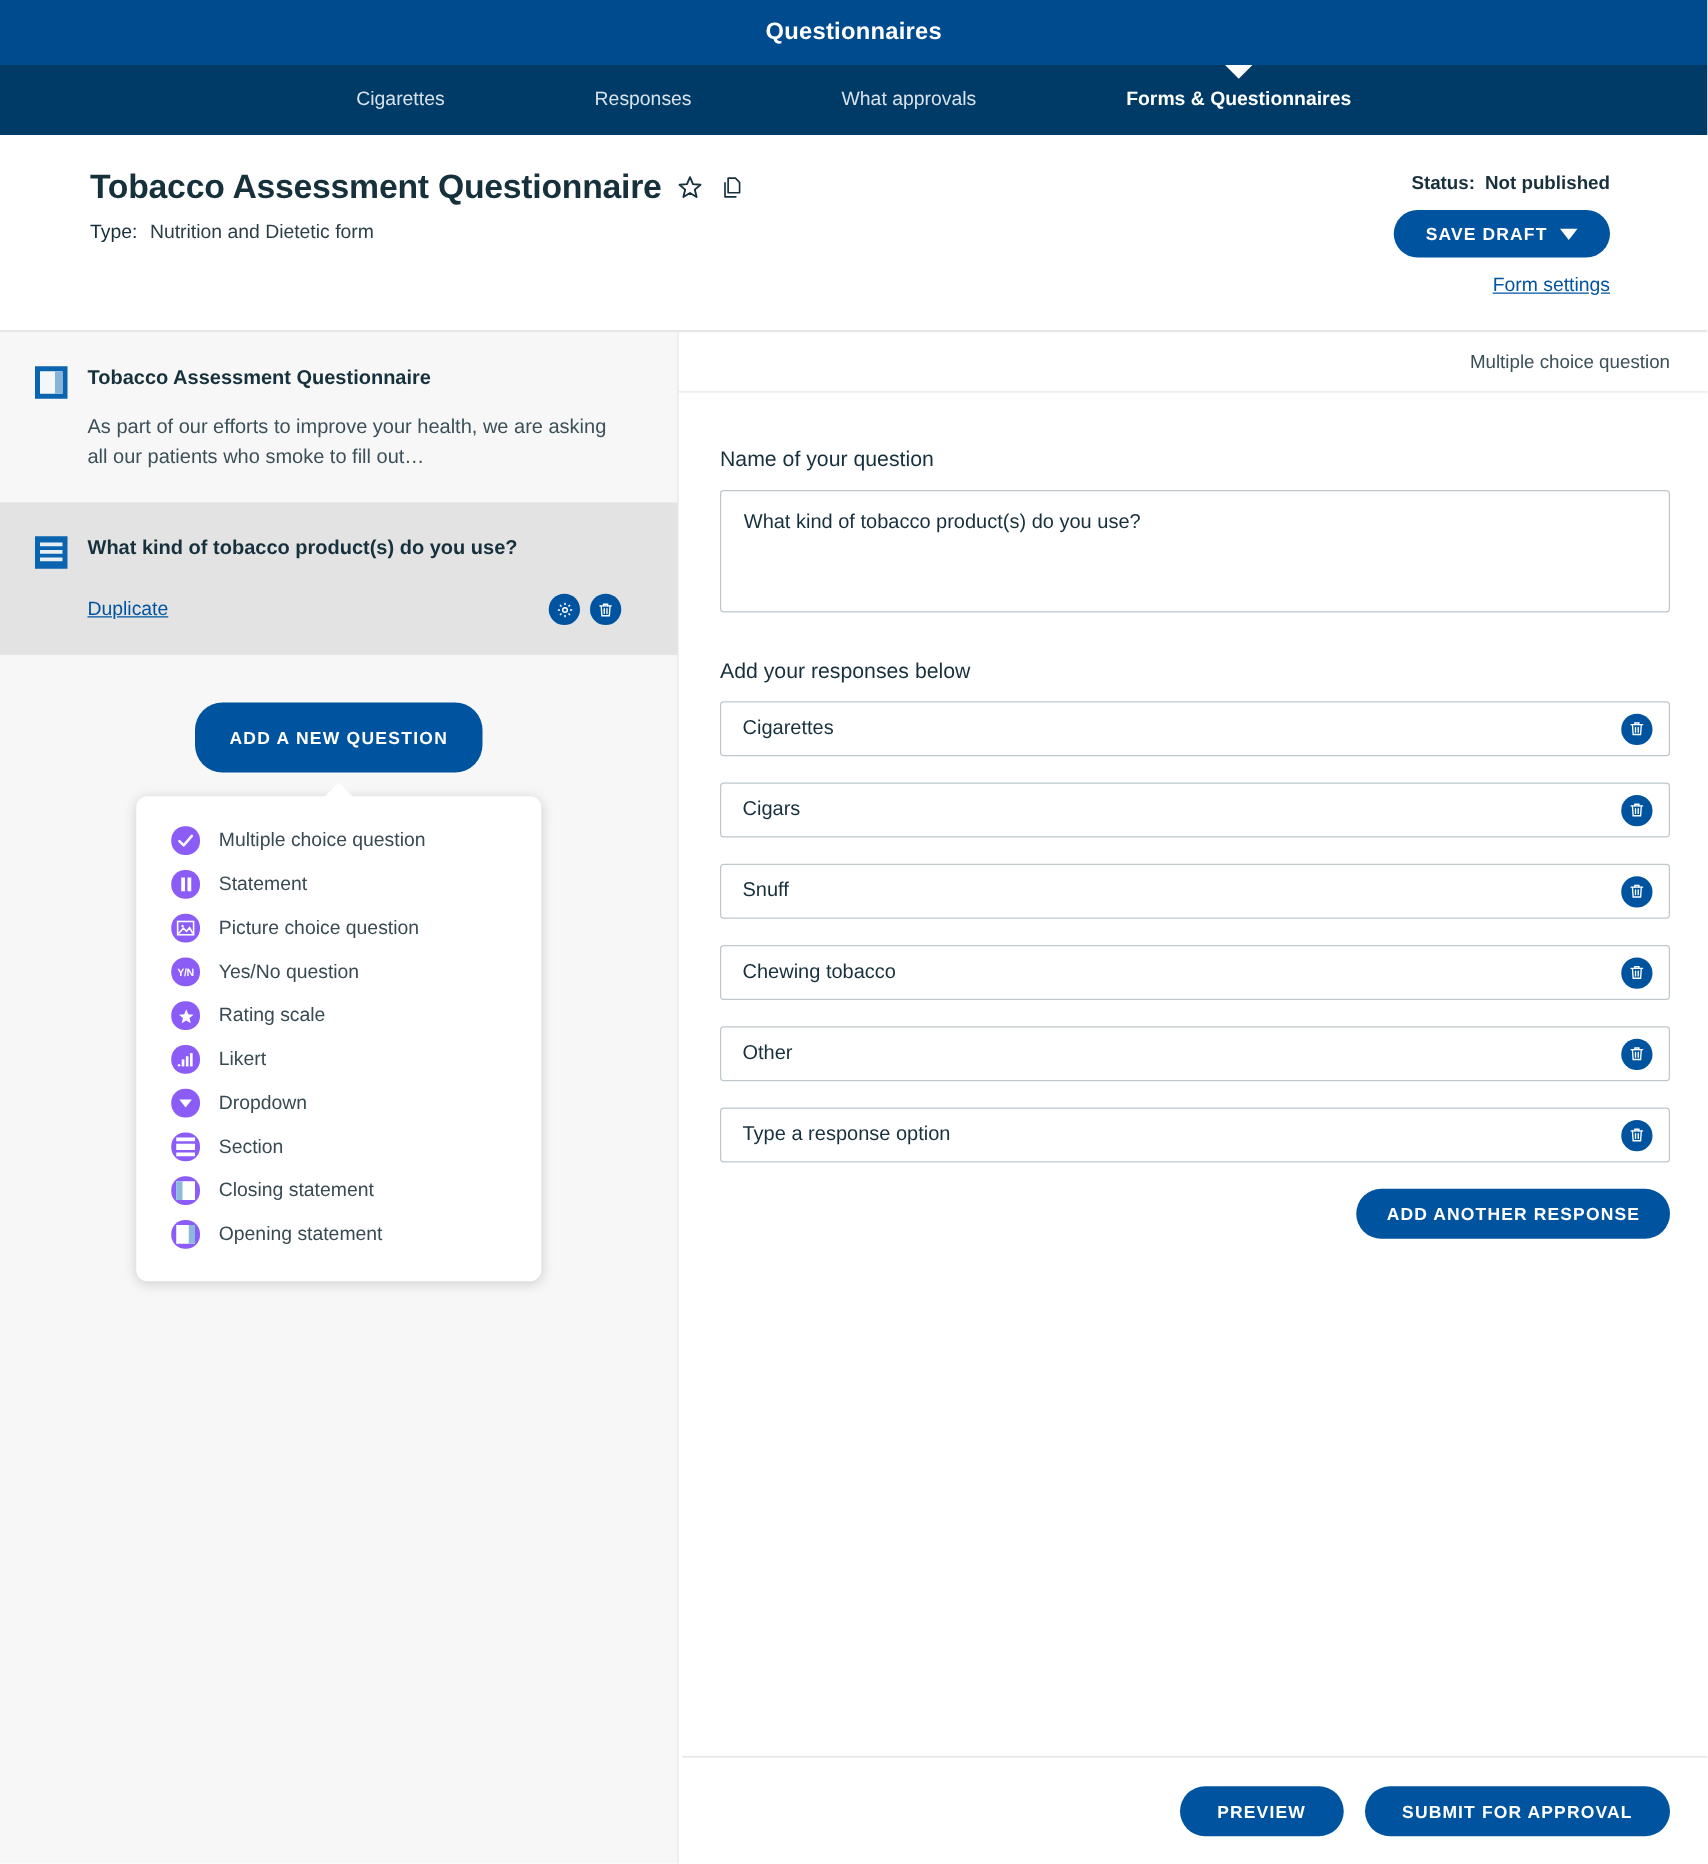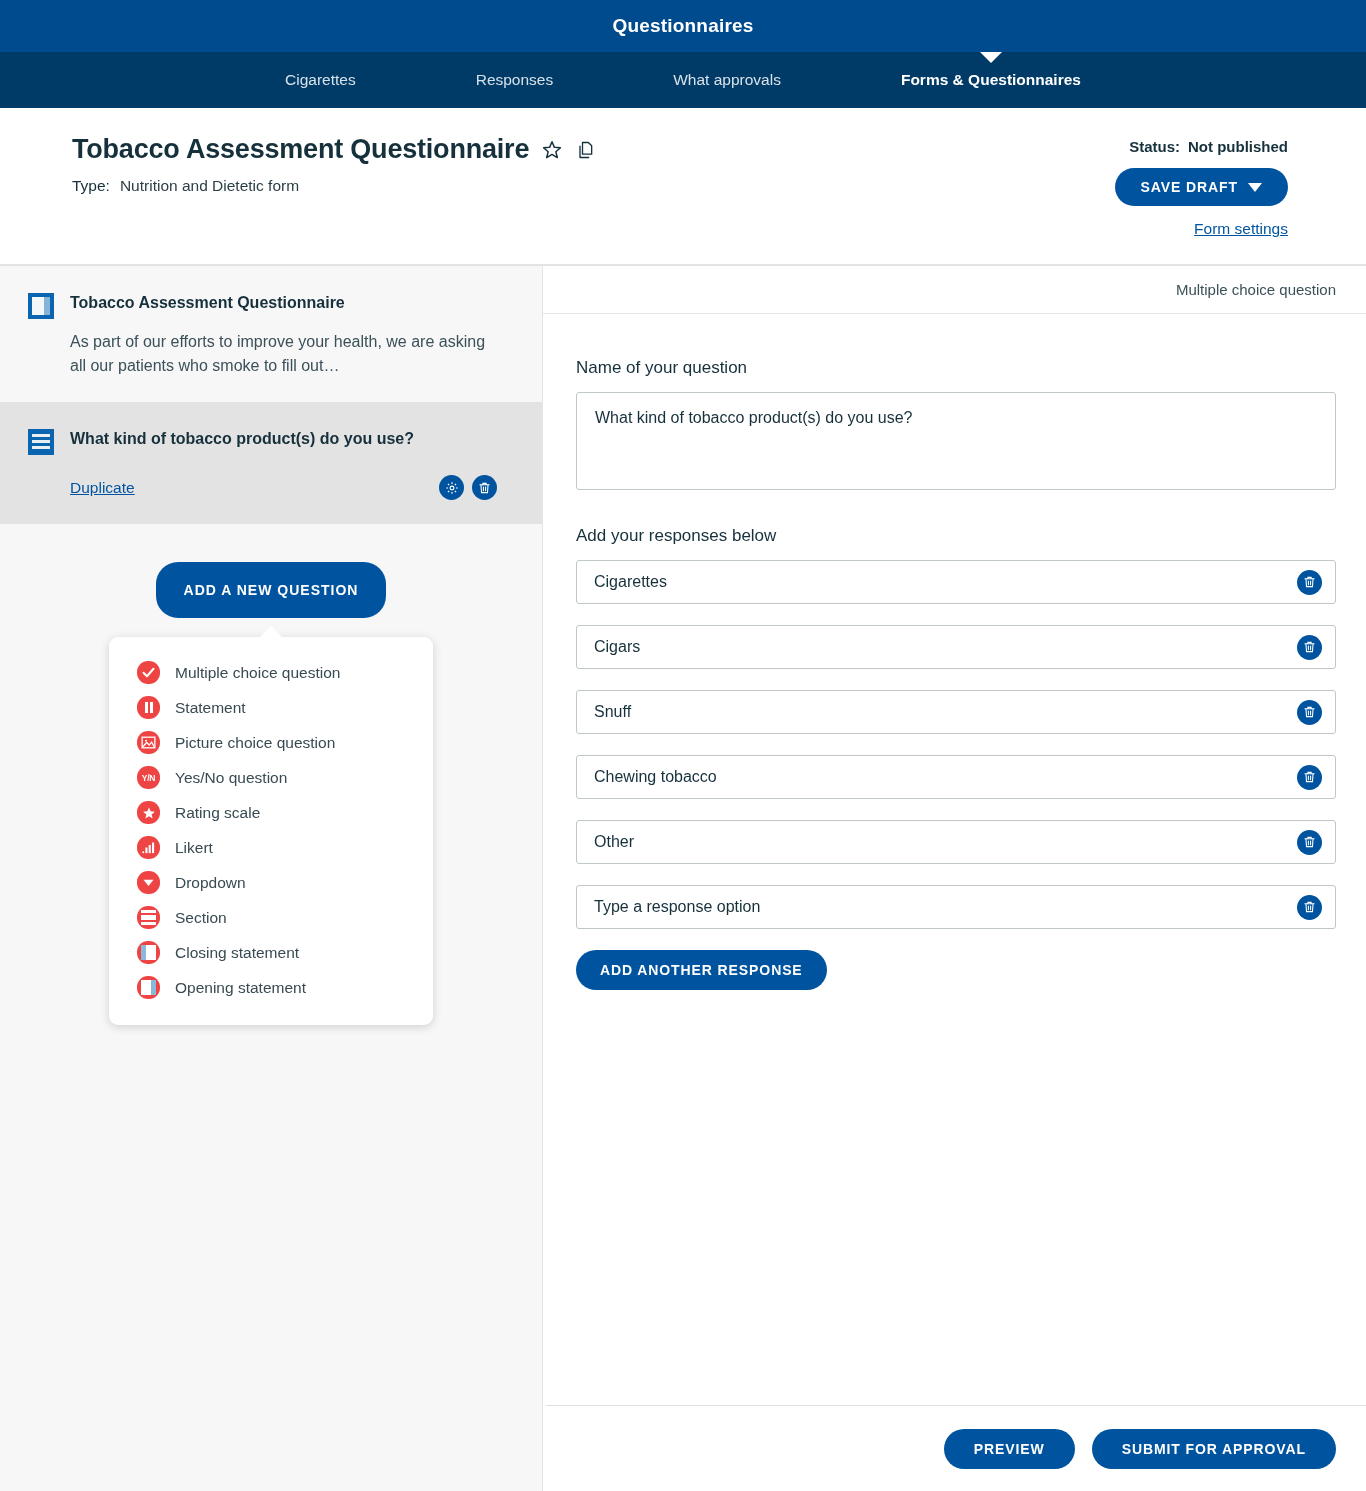--- a/index.html
+++ b/index.html
@@ -245,21 +245,21 @@
   .menu-item {
     display: flex;
     align-items: center;
     gap: 15px;
     padding: 6px 28px;
     cursor: pointer;
   }
   .menu-label { font-size: 15.5px; color: #384a52; }
   .mi-icon {
     width: 23px; height: 23px;
-    background: #ef4444;
+    background: #8b5cf6;
     flex: 0 0 23px;
     position: relative;
     display: flex;
     align-items: center;
     justify-content: center;
     color: #ffffff;
     font-size: 11px;
     font-weight: bold;
     border-radius: 11px;
   }
@@ -362,21 +362,21 @@
     position: absolute;
     right: 13px;
     width: 25px; height: 25px;
     border-radius: 50%;
     background: #00549f;
     display: flex;
     align-items: center;
     justify-content: center;
     cursor: pointer;
   }
-  .add-resp-wrap { width: 760px; display: flex; margin-top: 8px; }
+  .add-resp-wrap { width: 760px; display: flex; justify-content: flex-end; margin-top: 8px; }
   .add-resp-btn { height: 40px; padding: 0 24px; letter-spacing: 0.9px; }
 
   
   .action-bar {
     position: absolute;
     left: 546px;
     right: 0;
     bottom: 0;
     height: 86px;
     background: #ffffff;

